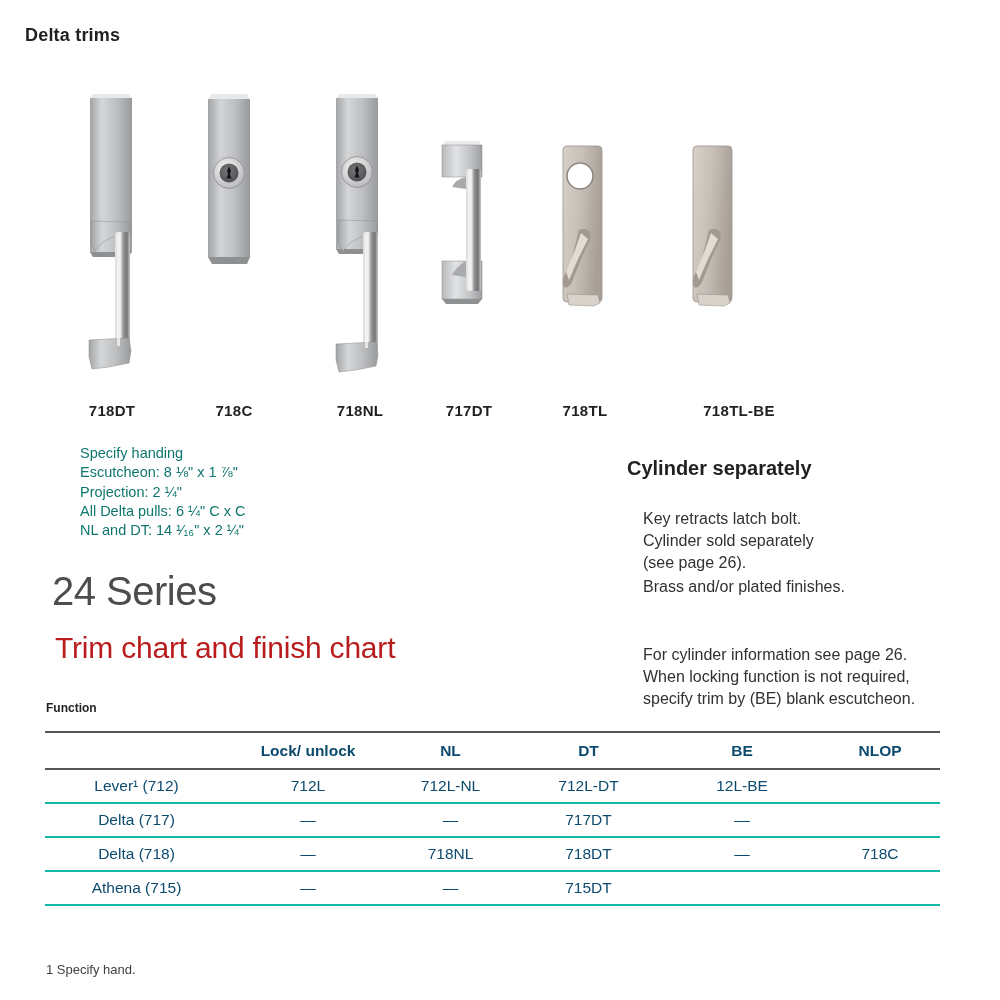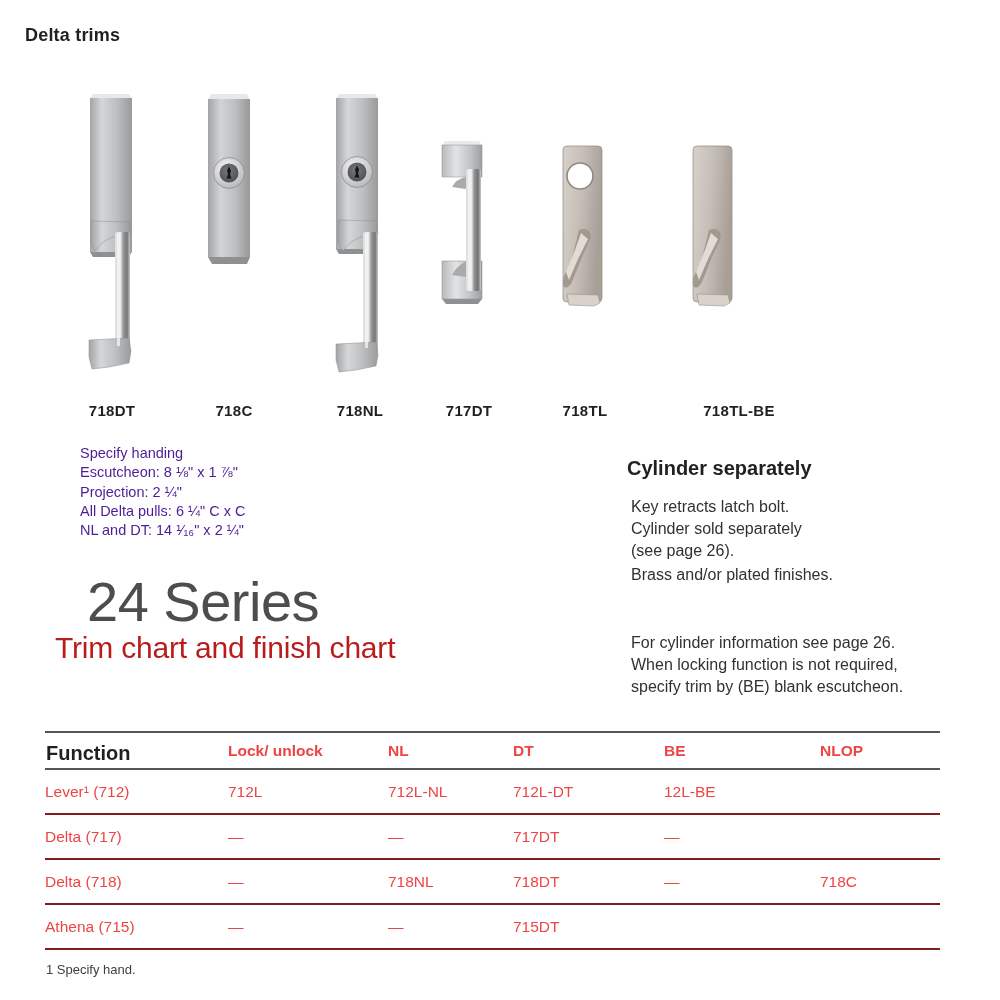--- a/index.html
+++ b/index.html
@@ -5,31 +5,31 @@
   html,body{margin:0;padding:0;}
   body{
     width:1000px;height:1000px;position:relative;background:#ffffff;
     font-family:"Liberation Sans","DejaVu Sans",sans-serif;color:#1e1e21;
     overflow:hidden;
   }
   .abs{position:absolute;}
   .page-title{left:25px;top:25px;font-size:18px;font-weight:700;color:#221f20;letter-spacing:.2px;}
   .prod{position:absolute;}
   .plabel{position:absolute;top:402px;transform:translateX(-50%);font-size:15px;font-weight:700;color:#221f20;letter-spacing:.3px;white-space:nowrap;}
-  .specs{left:80px;top:444px;font-size:14.5px;line-height:19.3px;color:#4c1d95;}
-  .series-title{left:52px;top:569px;font-size:56px;font-weight:400;color:#4c4d4f;letter-spacing:-.5px;margin-left:35px;}
+  .specs{left:80px;top:444px;font-size:14.5px;line-height:19.3px;color:#0f766e;}
+  .series-title{left:52px;top:569px;font-size:40px;font-weight:400;color:#4c4d4f;letter-spacing:-.5px;}
   .series-sub{left:55px;top:631px;font-size:30px;font-weight:400;color:#b91c1c;letter-spacing:-.2px;}
   .cyl-head{left:627px;top:457px;font-size:20px;font-weight:700;color:#221f20;}
-  .cyl-p{position:absolute;left:627px;width:330px;margin:4px;font-size:16px;line-height:22px;color:#313134;white-space:pre-line;}
-  .fn-head{left:46px;top:701px;font-size:20px;font-weight:700;color:#221f20;margin-top:41px;}
+  .cyl-p{position:absolute;left:627px;width:330px;margin:16px;font-size:16px;line-height:22px;color:#313134;white-space:pre-line;}
+  .fn-head{left:46px;top:701px;font-size:12px;font-weight:700;color:#221f20;}
   table.fn{position:absolute;left:45px;top:731px;width:895px;border-collapse:collapse;table-layout:fixed;
     border-top:2px solid #55565a;}
   table.fn thead tr{height:37px;border-bottom:2px solid #55565a;}
-  table.fn tbody tr{height:45px;border-bottom:2px solid #7f1d1d;}
-  table.fn th,table.fn td{padding:0;text-align:left;vertical-align:middle;font-size:15.5px;color:#ef4444;white-space:nowrap;overflow:hidden;}
+  table.fn tbody tr{height:34px;border-bottom:2px solid #14b8a6;}
+  table.fn th,table.fn td{padding:0;text-align:center;vertical-align:middle;font-size:15.5px;color:#0c4a6e;white-space:nowrap;overflow:hidden;}
   table.fn th{font-weight:700;}
   .footnote{left:46px;top:962px;font-size:13px;color:#404040;}
 </style>
 </head>
 <body>
 
 <div class="abs page-title">Delta trims</div>
 
 <svg class="prod" style="left:84px;top:94px" width="58" height="282" viewBox="0 0 58 282">
   <defs>

